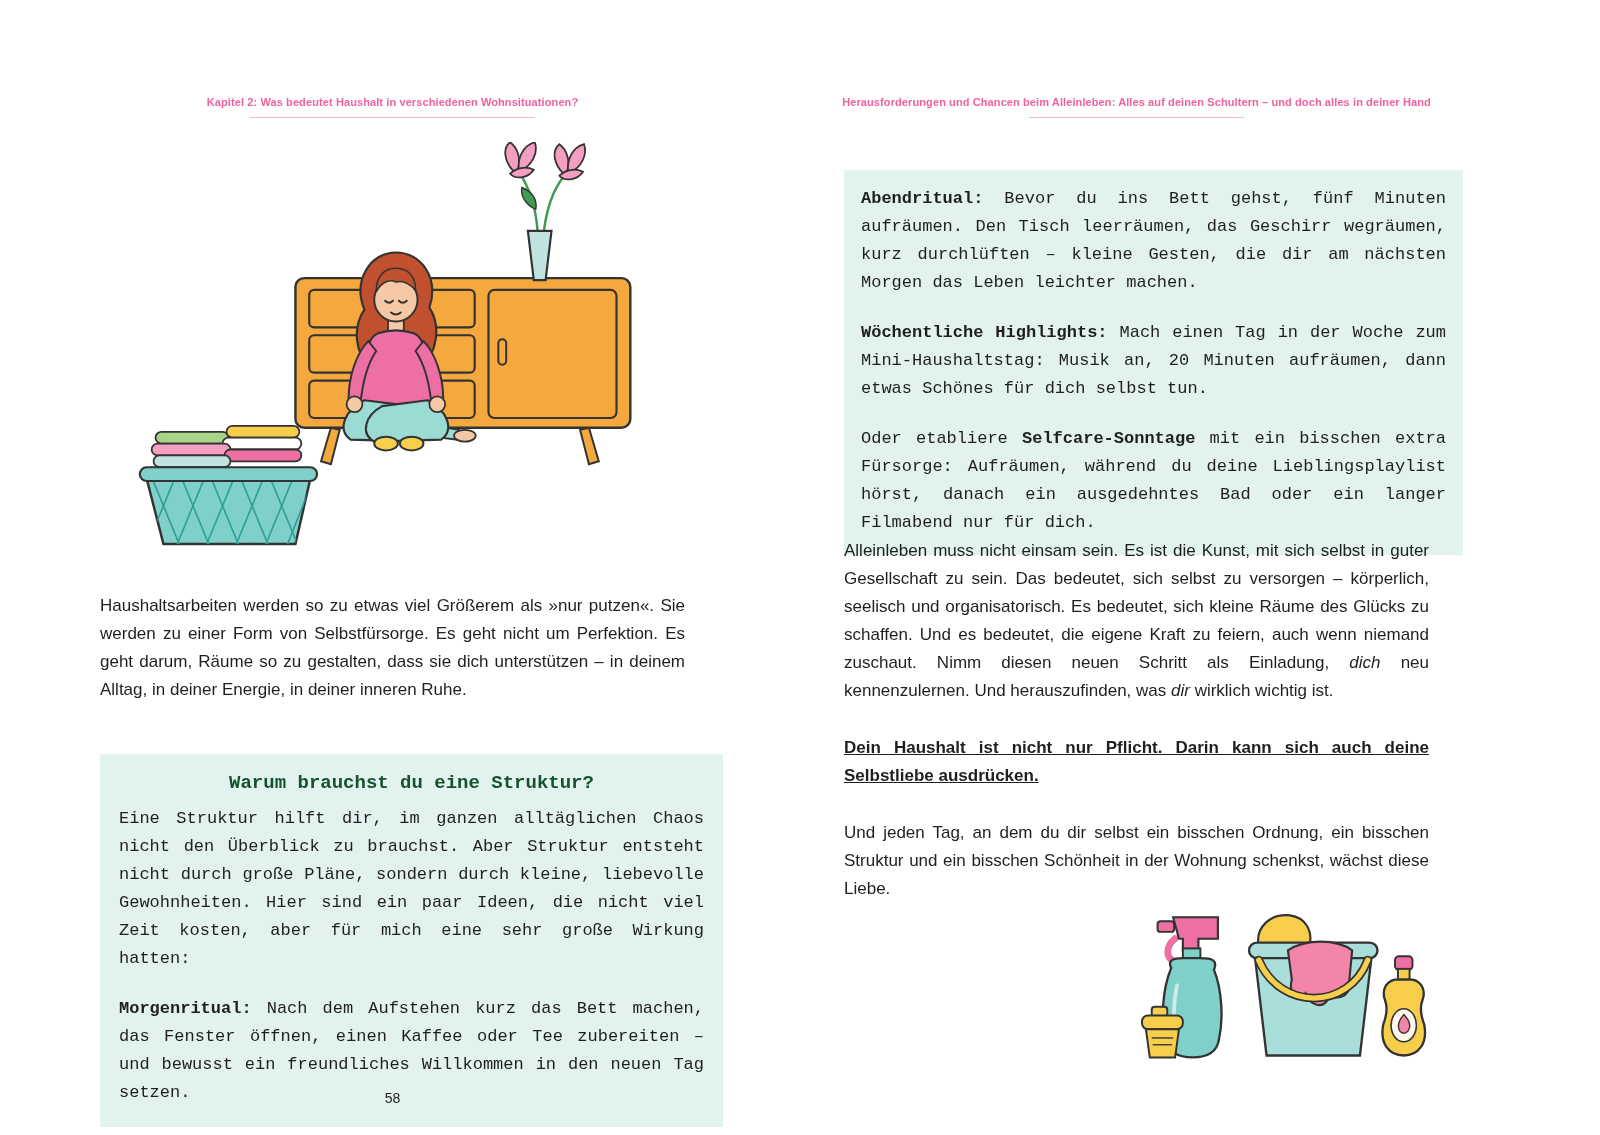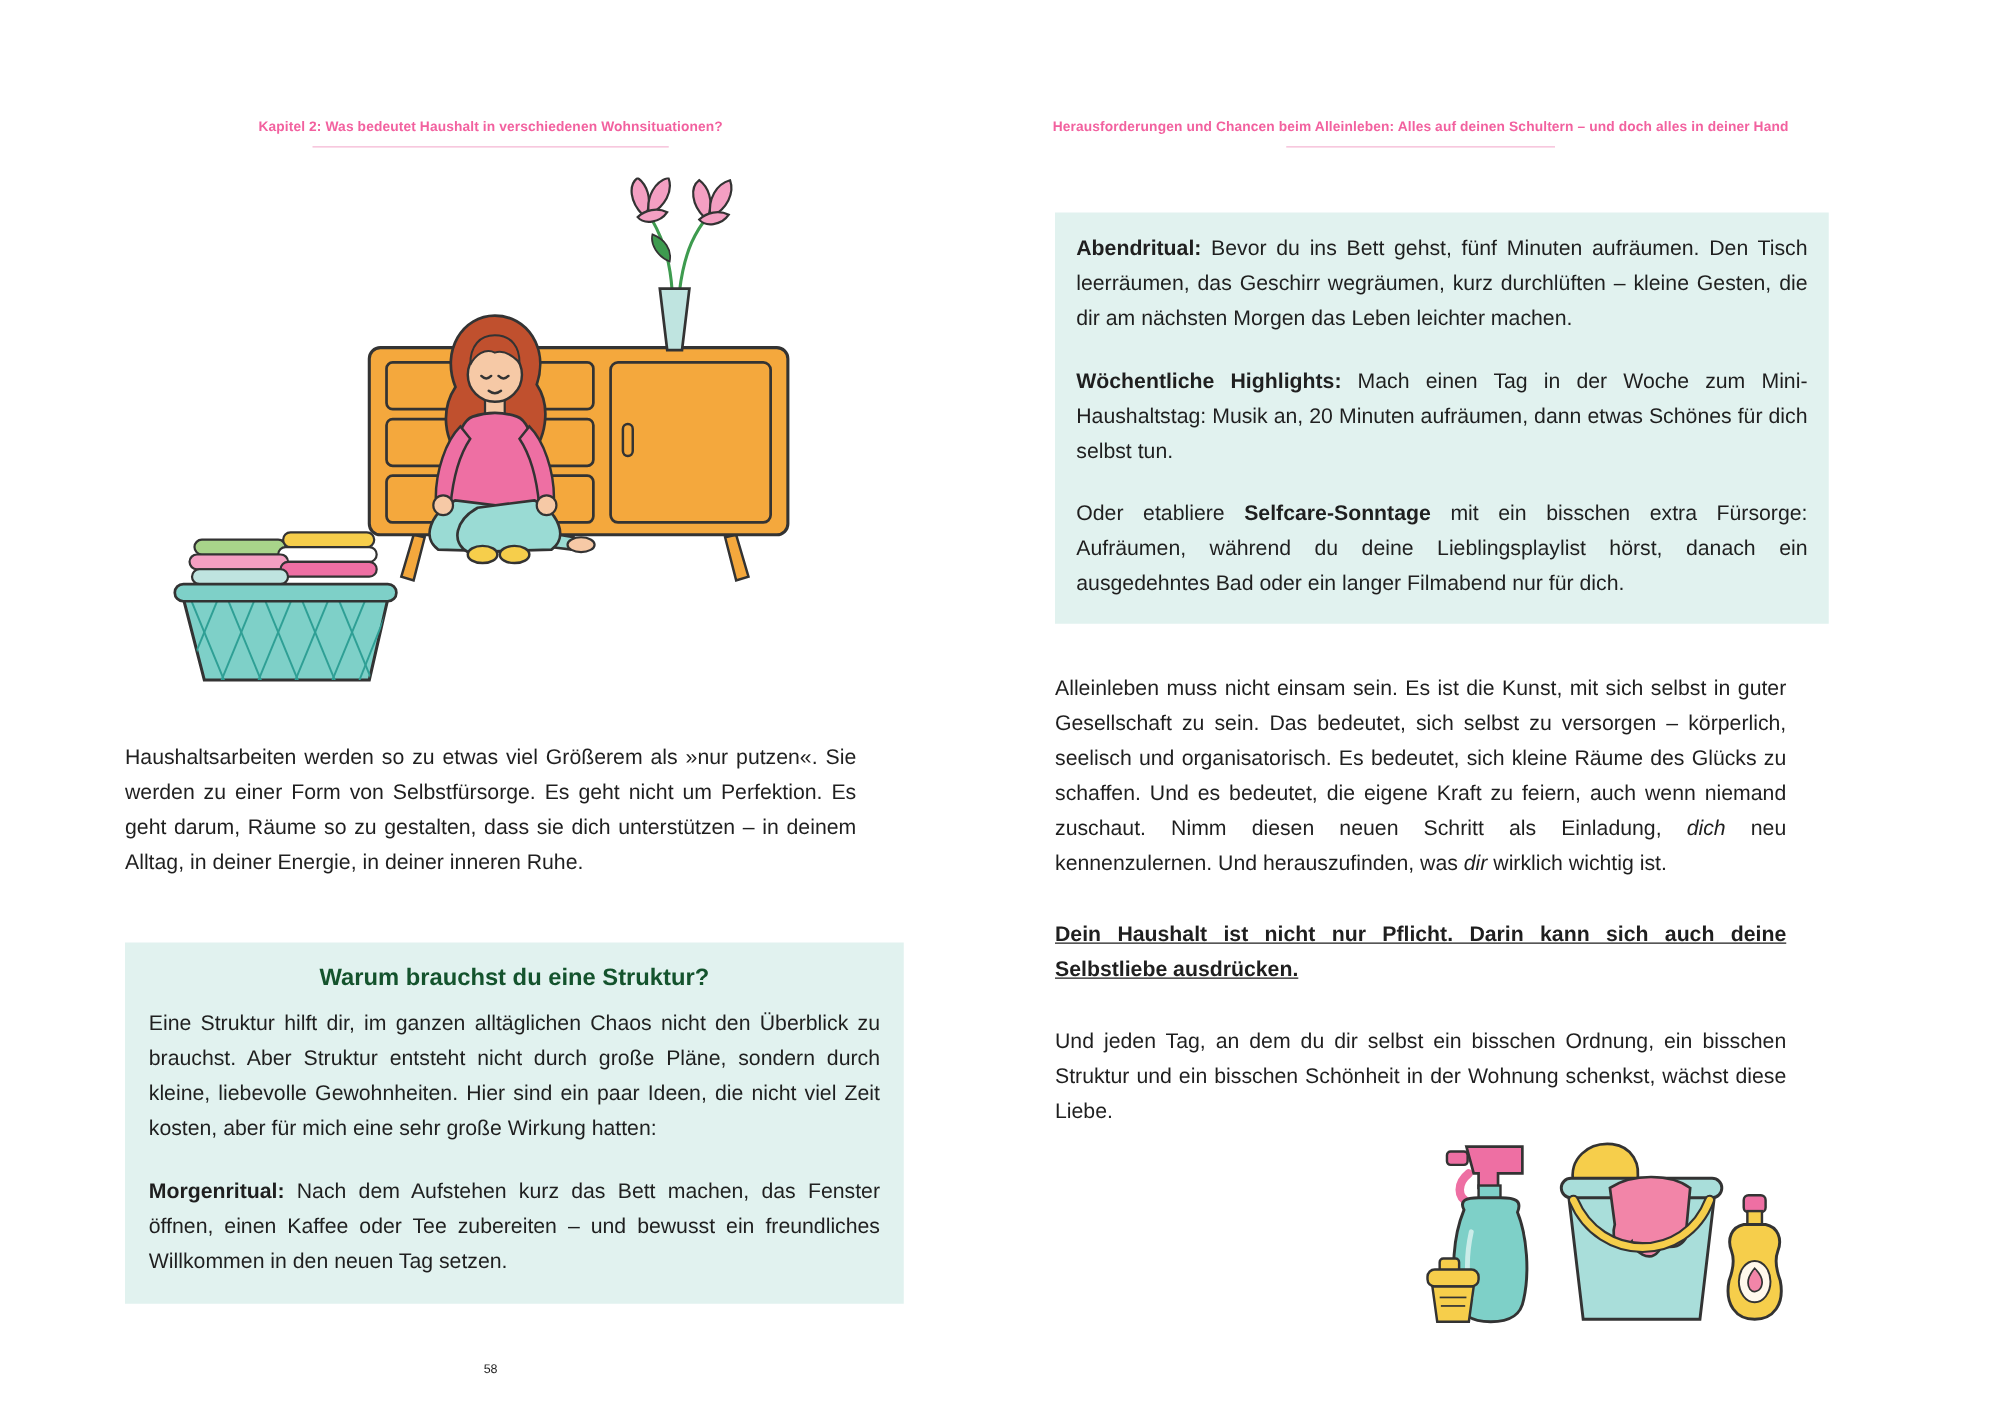--- a/index.html
+++ b/index.html
@@ -30,20 +30,21 @@
 
   .body-text {
     font-size: 17px; line-height: 28px; text-align: justify;
     color: #1f1f1f; margin: 0;
   }
   .intro-para { position: absolute; top: 550px; left: 0; width: 585px; }
 
   .info-box {
     position: absolute; left: 0; width: 585px;
     background: #e1f2ef;
+    font-family: Liberation Mono, monospace;
   }
   .info-box--structure { top: 712px; padding: 16px 19px 20px; }
   .info-box--rituals   { top: 128px; padding: 15px 17px 18px; }
 
   .box-title {
     margin: 0 0 9px 0; text-align: center;
     color: #14532d; font-size: 19px; font-weight: 700; line-height: 26px;
   }
   .box-para + .box-para { margin-top: 22px; }
 
@@ -52,21 +53,21 @@
   .para--bold { top: 692px; font-weight: 700; text-decoration: underline; }
   .para--closing { top: 777px; }
 
   .illustration { position: absolute; margin: 0; }
   .illustration--left { top: 100px; left: 28px; width: 522px; height: 419px; }
   .illustration--right { top: 850px; left: 296px; width: 292px; height: 180px; }
   .illustration svg { display: block; width: 100%; height: 100%; }
 
   .page-number {
     position: absolute; top: 1048px; left: 0; width: 100%;
-    text-align: center; font-size: 10px; color: #1f1f1f;
+    text-align: center; font-size: 14px; color: #1f1f1f;
   }
   strong { font-weight: 700; }
   em { }
 </style>
 </head>
 <body>
 
 <div class="spread">
 
   <section class="page page--left">

